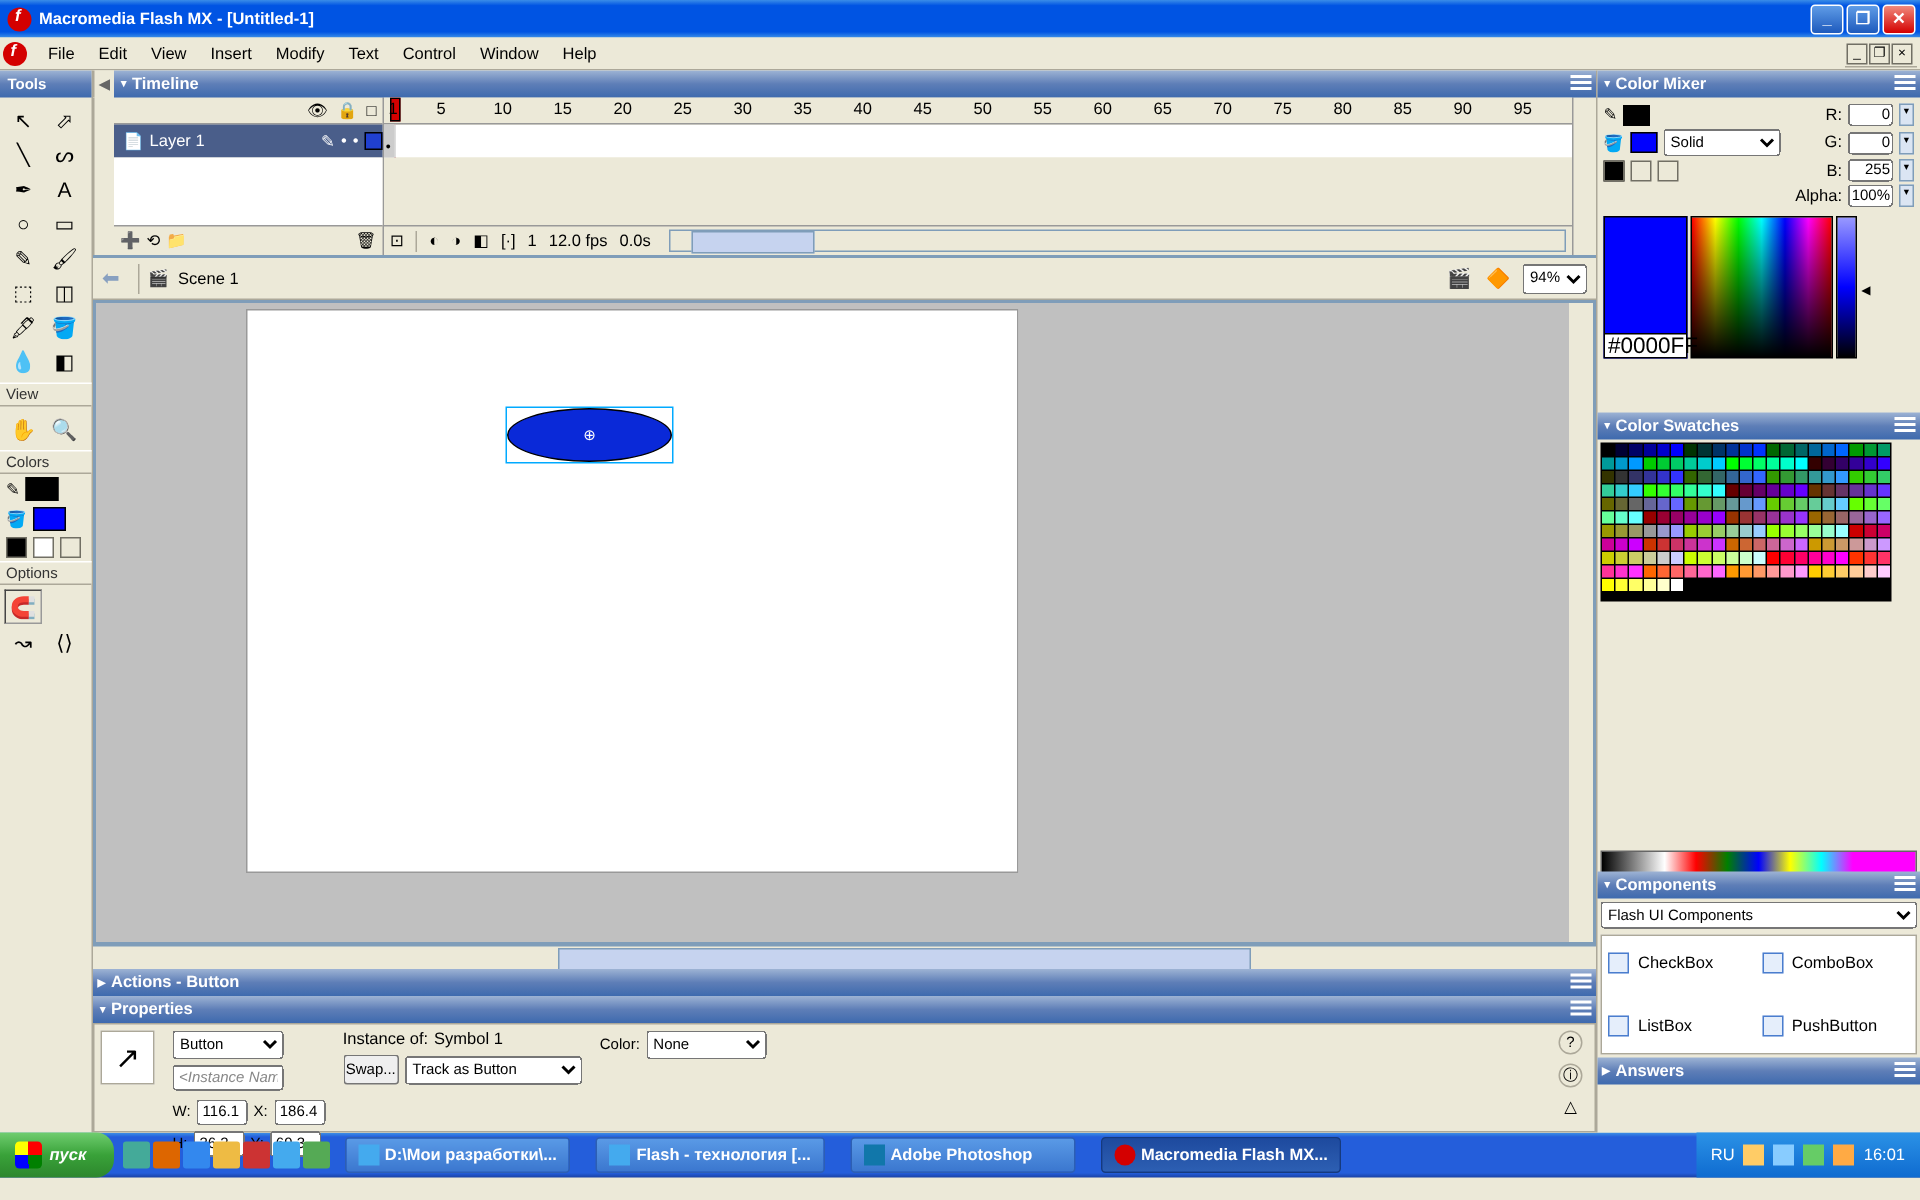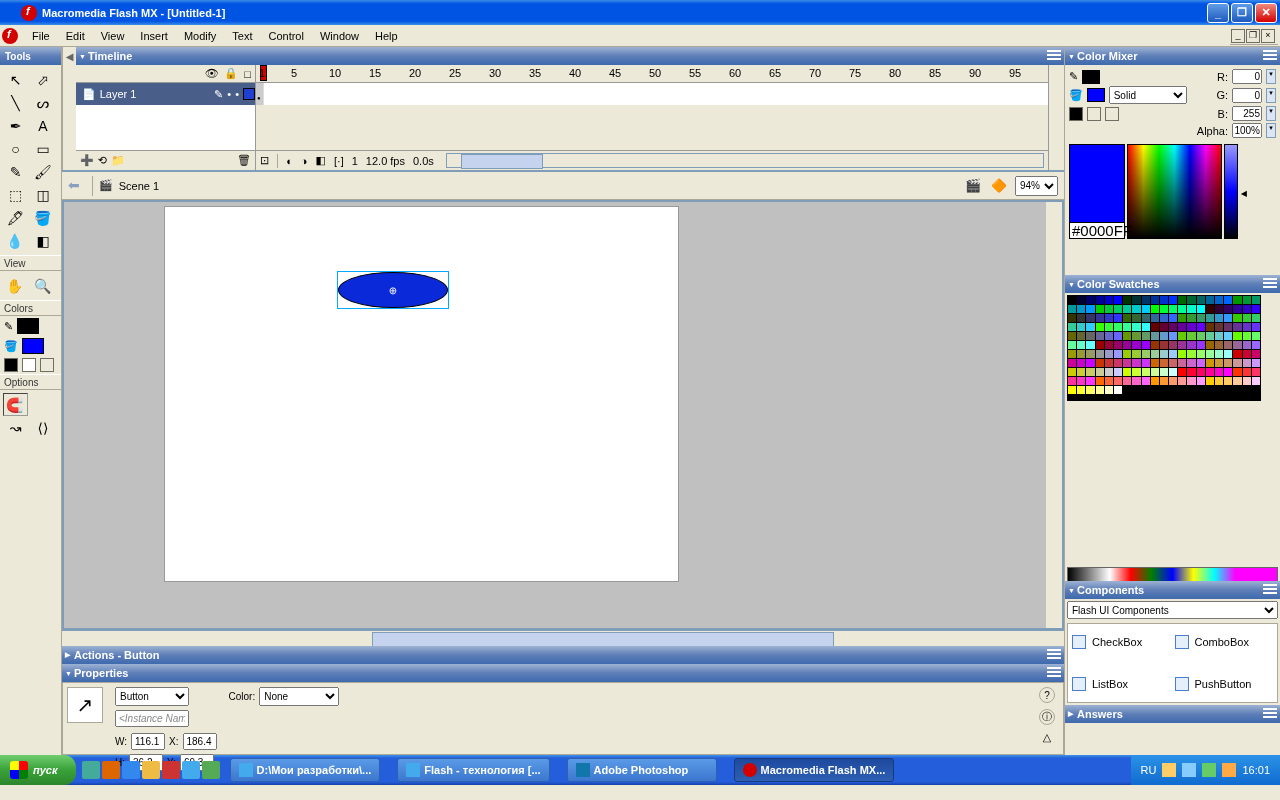--- a/index.html
+++ b/index.html
@@ -1,19 +1,19 @@
 <!DOCTYPE html>
 <html><head>
 <meta charset="utf-8">
 <style>
 * { box-sizing: border-box; margin: 0; padding: 0; font-family: Tahoma, sans-serif; font-size: 11px; user-select: none; }
 body { width: 1280px; height: 800px; overflow: hidden; background: #ece9d8; }
 
 
-.titlebar { height: 25px; background: linear-gradient(to bottom, #3a8de8 0%, #0054e3 15%, #0054e3 85%, #3a8de8 100%); display: flex; align-items: center; padding-left: 21px; color: white; font-weight: bold; }
+.titlebar { height: 25px; background: linear-gradient(to bottom, #3a8de8 0%, #0054e3 15%, #0054e3 85%, #3a8de8 100%); display: flex; align-items: center; padding-left: 5px; color: white; font-weight: bold; }
 .titlebar .app-icon { width: 16px; height: 16px; background: #d40000; border-radius: 50%; margin-right: 5px; position: relative; }
 .titlebar .app-icon::after { content: 'f'; color: white; font-style: italic; font-weight: bold; position: absolute; left: 5px; top: 0; }
 .titlebar .title-text { flex: 1; }
 .window-buttons { display: flex; padding-right: 3px; }
 .window-btn { width: 22px; height: 20px; margin-left: 2px; border: 1px solid #fff; border-radius: 3px; display: flex; align-items: center; justify-content: center; color: white; font-weight: bold; font-size: 11px; }
 .win-min { background: linear-gradient(#5f9ce6,#1e5abd); }
 .win-max { background: linear-gradient(#5f9ce6,#1e5abd); }
 .win-close { background: linear-gradient(#f08a7c,#d40000); }
 
 
@@ -364,20 +364,30 @@
           <label>W:</label>
           <input type="text" style="width: 34px;" value="116.1">
           <label>X:</label>
           <input type="text" style="width: 34px;" value="186.4">
         </div>
         <div class="props-row">
           <label>H:</label>
           <input type="text" style="width: 34px;" value="36.2">
           <label>Y:</label>
           <input type="text" style="width: 34px;" value="69.3">
+        </div>
+      </div>
+      <div class="props-col">
+        <div class="props-row">
+          <span>Instance of:</span>
+          <span>Symbol 1</span>
+        </div>
+        <div class="props-row">
+          <button style="height:20px;font-size:10px;">Swap...</button>
+          <select style="width:118px"><option>Track as Button</option></select>
         </div>
       </div>
       <div class="props-col">
         <div class="props-row">
           <label>Color:</label>
           <select style="width:80px"><option>None</option></select>
         </div>
       </div>
       <div class="props-help">
         <div>?</div>

